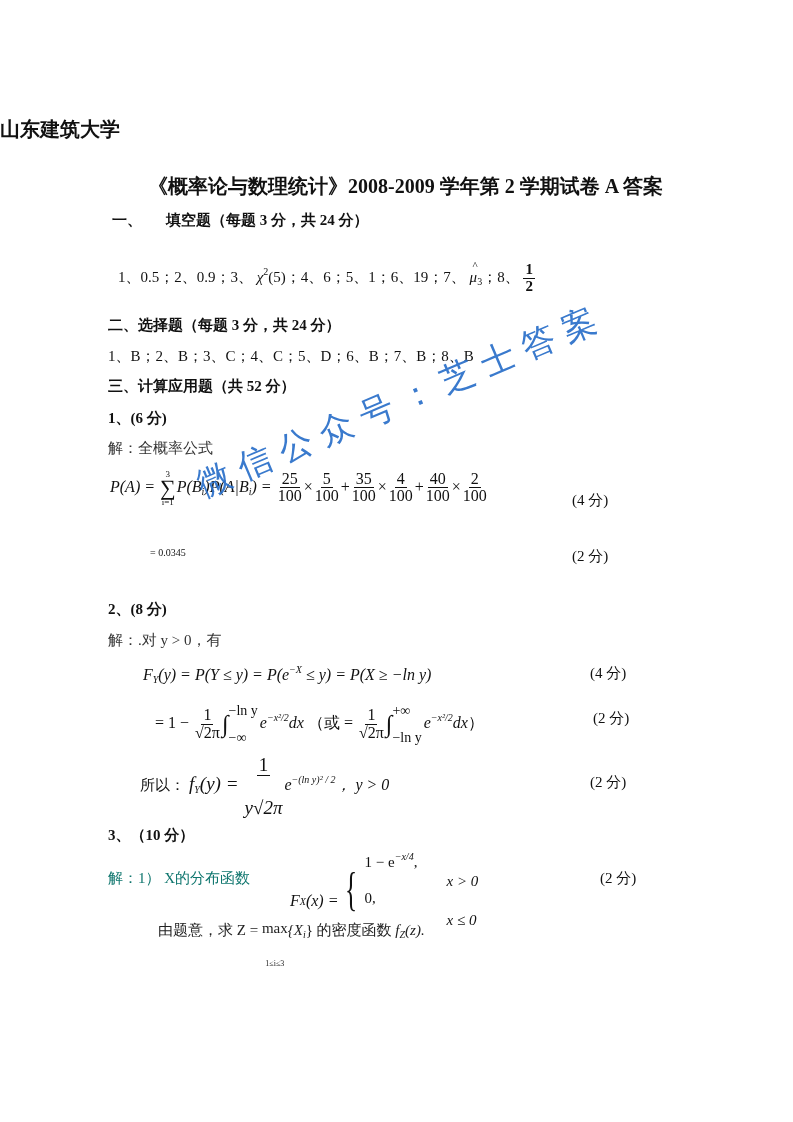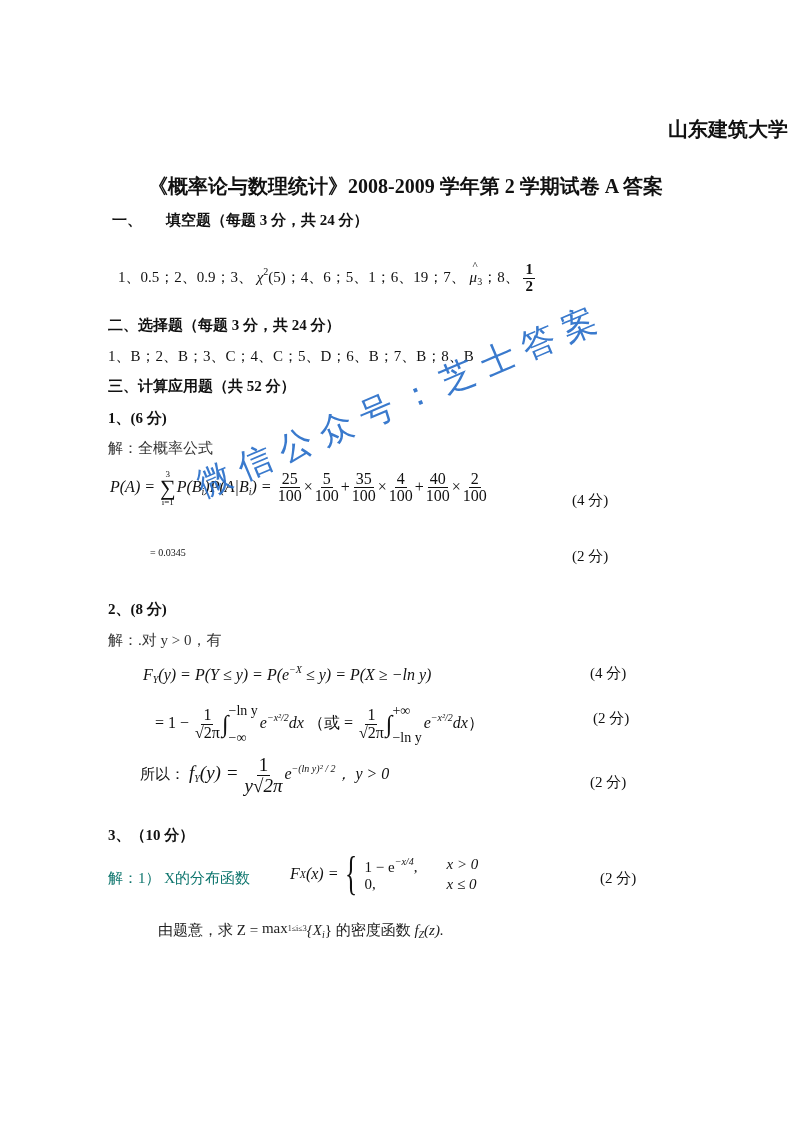--- a/index.html
+++ b/index.html
@@ -1,39 +1,39 @@
 <!DOCTYPE html>
 <html><head>
 <meta charset="utf-8">
 <style>
   * { margin: 0; padding: 0; box-sizing: border-box; }
   html, body { width: 793px; height: 1122px; background: #ffffff; overflow: hidden; }
   body { position: relative; font-family: "Liberation Serif", "DejaVu Serif", serif; color: #111; }
   .abs { position: absolute; white-space: nowrap; }
-  .title1 { left: 0; width: 788px; top: 116px; text-align: right; font-size: 20px; font-weight: bold; }
+  .title1 { left: 0; width: 788px; top: 116px; text-align: left; font-size: 20px; font-weight: bold; }
   .title2 { left: 0; width: 793px; top: 173px; text-align: center; font-size: 20px; font-weight: bold; padding-left: 18px; }
   .h-sec { font-size: 15px; font-weight: bold; }
   .body15 { font-size: 15px; }
   .sec1 { left: 112px; top: 211px; }
   .sec1 .num { display: inline-block; width: 54px; }
   .ans1 { left: 118px; top: 262px; font-size: 15px; }
   .ans1 i { font-style: italic; }
   .frac { display: inline-flex; flex-direction: column; align-items: center; vertical-align: middle; line-height: 1.05; }
   .frac .n { border-bottom: 1px solid #111; padding: 0 2px; }
   .frac .d { padding: 0 2px; }
   .frac.bold { font-weight: bold; }
   .hat { position: relative; display: inline-block; }
   .hat::before { content: "^"; position: absolute; top: -10px; left: 3px; font-size: 11px; font-style: normal; }
   .sec2 { left: 108px; top: 316px; }
   .ans2 { left: 108px; top: 347px; }
   .sec3 { left: 108px; top: 377px; }
   .q1 { left: 108px; top: 409px; }
   .q1sol { left: 108px; top: 439px; color: #333; }
   .eq { font-size: 16px; }
-  .eq i { font-style: italic; }
+  .eq i { font-style: italic; margin-top: 22px; }
   .sub { font-size: 10px; vertical-align: -3px; }
   .sup { font-size: 10px; vertical-align: 7px; }
   .sumwrap { display: inline-flex; flex-direction: column; align-items: center; vertical-align: middle; line-height: 0.9; margin: 0 1px; }
   .sumwrap .lim { font-size: 9px; }
   .sumwrap .sig { font-size: 22px; }
   .eq1 { left: 110px; top: 470px; }
   .score { font-size: 15px; }
   .s1 { left: 572px; top: 491px; }
   .eq1b { left: 150px; top: 547px; font-size: 10px; }
   .s2 { left: 572px; top: 547px; }
@@ -49,21 +49,21 @@
   .ilim { display: inline-flex; flex-direction: column; vertical-align: middle; font-size: 14px; line-height: 1.9; margin-right: 2px; }
   .q3 { left: 108px; top: 826px; }
   .q3sol { left: 108px; top: 869px; color: #0f766e; font-size: 15px; }
   .eq3 { left: 290px; top: 851px; display: flex; align-items: center; }
   .brace { font-size: 46px; line-height: 1; margin: 0 2px; transform: scaleX(0.55); display: inline-block; }
   .cases { display: flex; flex-direction: column; gap: 0; font-size: 15px; }
   .cases .row { display: flex; }
   .cases .c1 { width: 82px; }
   .s6 { left: 600px; top: 869px; }
   .q3note { left: 158px; top: 921px; font-size: 15px; color: #222; }
-  .maxw { display: inline-flex; flex-direction: row; align-items: center; vertical-align: top; line-height: 1; }
+  .maxw { display: inline-flex; flex-direction: column; align-items: center; vertical-align: top; line-height: 1; gap: 24px; }
   .maxw .lim { font-size: 8px; }
   .watermark { position: absolute; left: 208px; top: 462px; font-family: "DejaVu Sans", sans-serif; font-size: 34px; color: #2a6fc9; transform: rotate(-23deg); transform-origin: left bottom; white-space: nowrap; letter-spacing: 10px; opacity: 0.92; }
 </style>
 </head>
 <body>
 
 <div class="abs title1">山东建筑大学</div>
 <div class="abs title2">《概率论与数理统计》2008-2009 学年第 2 学期试卷 A 答案</div>
 
 <div class="abs h-sec sec1">

